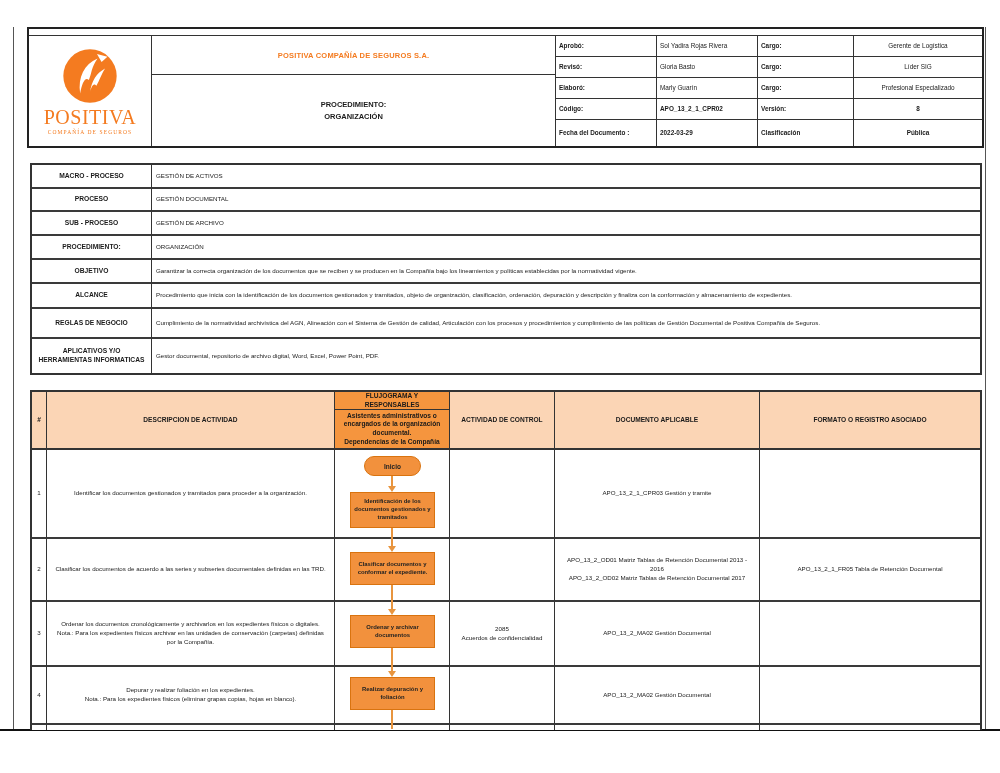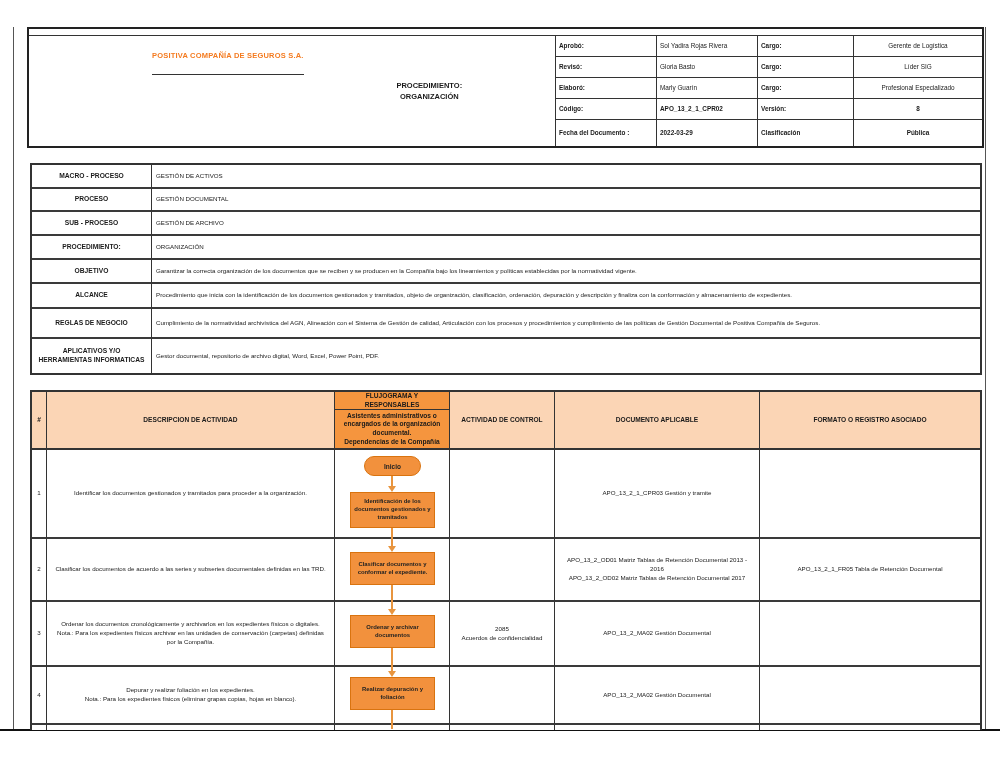--- a/index.html
+++ b/index.html
@@ -23,21 +23,21 @@
     grid-template-columns:123px 404px 101px 101px 96px 128px;
     grid-template-rows:7px 21px 21px 21px 21px 26px;
   }
   .h-top { grid-area:1/1/2/7; border-bottom:1px solid #333; }
   .h-logo { grid-area:2/1/7/2; border-right:1px solid #333;
     display:flex; flex-direction:column; align-items:center; justify-content:center; }
   .logo-word { font-family:"Liberation Serif", serif; font-size:20px; color:#F47B20;
     letter-spacing:0.5px; line-height:1; margin-top:2px; }
   .logo-sub  { font-family:"Liberation Serif", serif; font-size:5.5px; color:#F47B20;
     letter-spacing:1.1px; margin-top:2px; }
-  .h-titlewrap { grid-area:2/2/7/3; border-right:1px solid #333; display:flex; flex-direction:row; }
+  .h-titlewrap { grid-area:2/2/7/3; border-right:1px solid #333; display:flex; flex-direction:column; }
   .h-company { height:38px; border-bottom:1px solid #333; display:flex; align-items:center;
     justify-content:center; color:#F47B20; font-weight:bold; font-size:7.5px; letter-spacing:0.2px; }
   .h-doc { flex:1; display:flex; flex-direction:column; align-items:center; justify-content:center;
     font-weight:bold; font-size:7.5px; line-height:1.5; }
   .header-table .cell { border-right:1px solid #333; border-bottom:1px solid #333;
     display:flex; align-items:center; font-size:6.4px; padding:1px 3px;
     box-sizing:border-box; overflow:hidden; line-height:1.25; }
   .c3{grid-column:3} .c4{grid-column:4} .c5{grid-column:5} .c6{grid-column:6; border-right:none !important;}
   .r2{grid-row:2} .r3{grid-row:3} .r4{grid-row:4} .r5{grid-row:5} .r6{grid-row:6; border-bottom:none !important;}
   .lbl { font-weight:bold; }
@@ -96,20 +96,30 @@
 <body>
 
 <div class="page">
   <div class="pb-left"></div>
   <div class="pb-right"></div>
   <div class="pb-bottom"></div>
 
   <div class="header-table">
     <div class="h-top"></div>
 
+    <div class="h-logo">
+      <svg width="58" height="58" viewBox="0 0 100 100">
+        <circle cx="50" cy="50" r="46" fill="#F47B20"></circle>
+        <path d="M33 80 C29 52 40 30 63 20 C52 35 53 46 48 57 C42 50 36 62 33 80 Z" fill="#ffffff"></path>
+        <path d="M50 78 C53 58 61 45 76 37 C69 48 67 56 61 67 C56 60 52 69 50 78 Z" fill="#ffffff"></path>
+        <path d="M62 12 L80 17 L70 26 Z" fill="#ffffff"></path>
+      </svg>
+      <div class="logo-word">POSITIVA</div>
+      <div class="logo-sub">COMPAÑÍA DE SEGUROS</div>
+    </div>
 
     <div class="h-titlewrap">
       <div class="h-company">POSITIVA COMPAÑÍA DE SEGUROS S.A.</div>
       <div class="h-doc">
         <div>PROCEDIMIENTO:</div>
         <div>ORGANIZACIÓN</div>
       </div>
     </div>
 
     <div class="cell lbl  r2 c3">Aprobó:</div>

